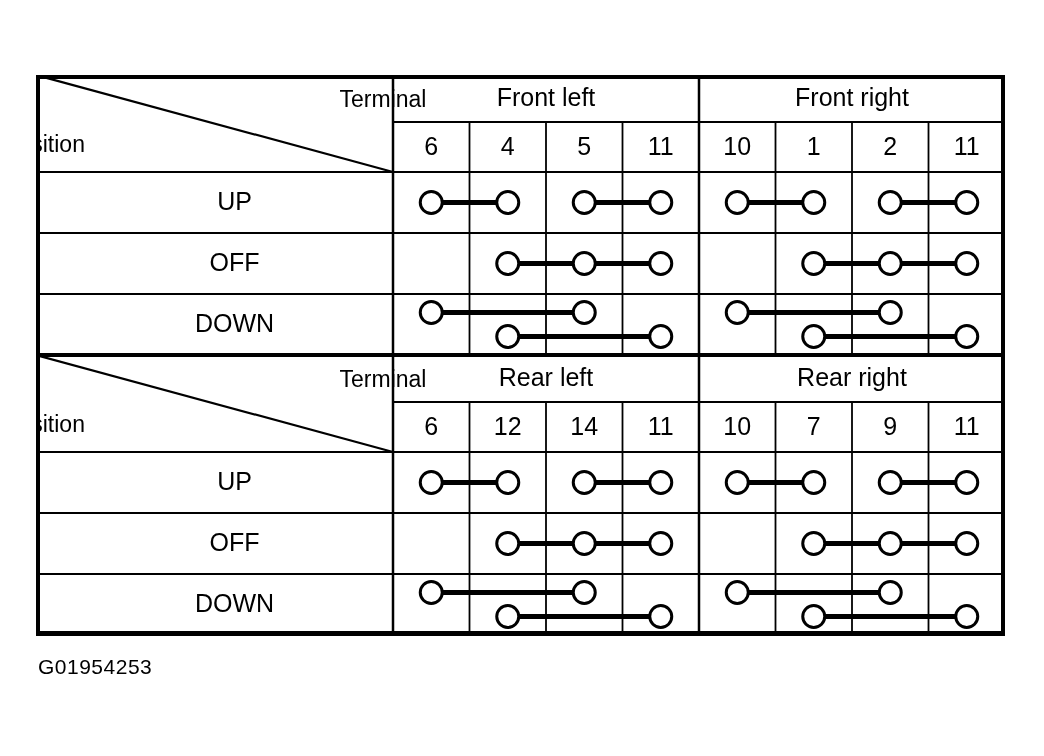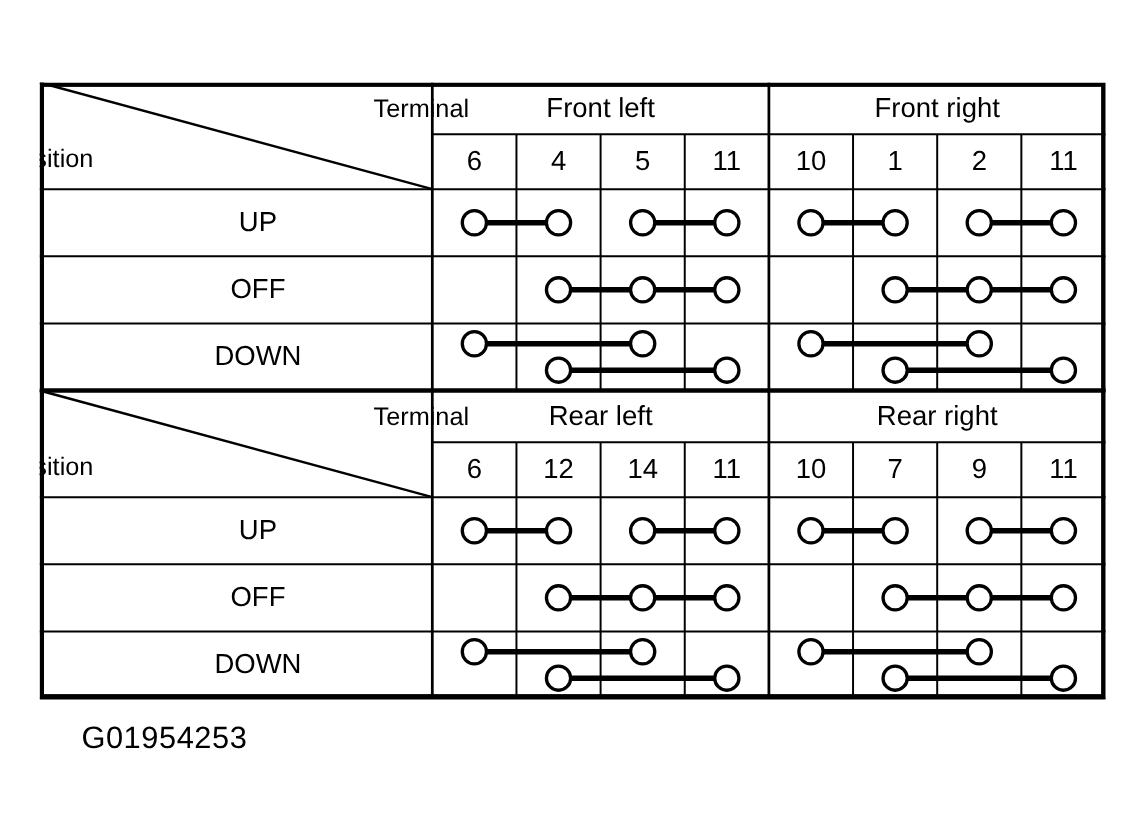--- a/index.html
+++ b/index.html
@@ -23,25 +23,24 @@
     text-anchor:middle;
     dominant-baseline:middle;
   }
   .grp-hdr{font-size:25px;}
   .term-num{font-size:25px;}
   .pos-lbl{font-size:25px;}
   .corner-lbl{font-size:23px;}
   .caption{
     position:absolute;
     left:38px; top:655px;
-    font-size:28px;
+    font-size:21px;
     letter-spacing:.5px;
     font-family:"Liberation Sans", sans-serif;
     color:#000;
-    margin-left:36px;
   }
   .ln{stroke:#000;fill:none;}
   .ln-thick{stroke-width:4;}
   .ln-med{stroke-width:2.5;}
   .ln-thin{stroke-width:1.8;}
   .node{fill:#ffffff;stroke:#000;stroke-width:3;}
   .wire{stroke:#000;stroke-width:5;stroke-linecap:butt;}
   .diag{stroke:#000;stroke-width:2.2;fill:none;}
 </style>
 </head>

